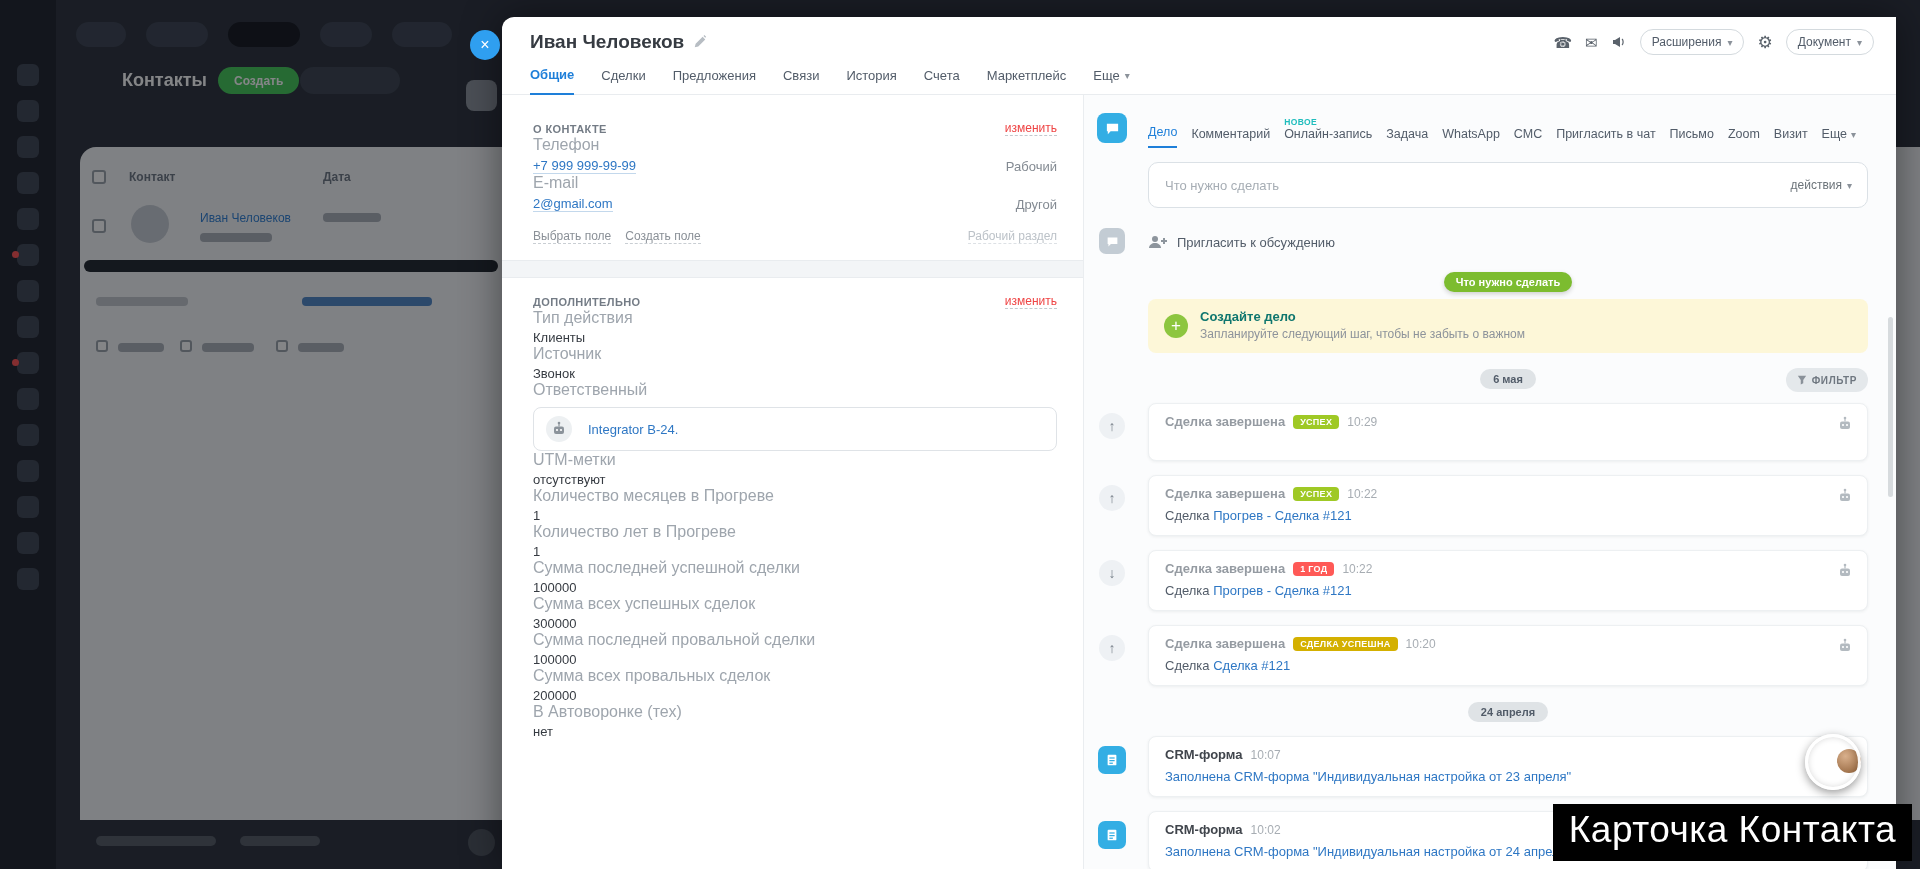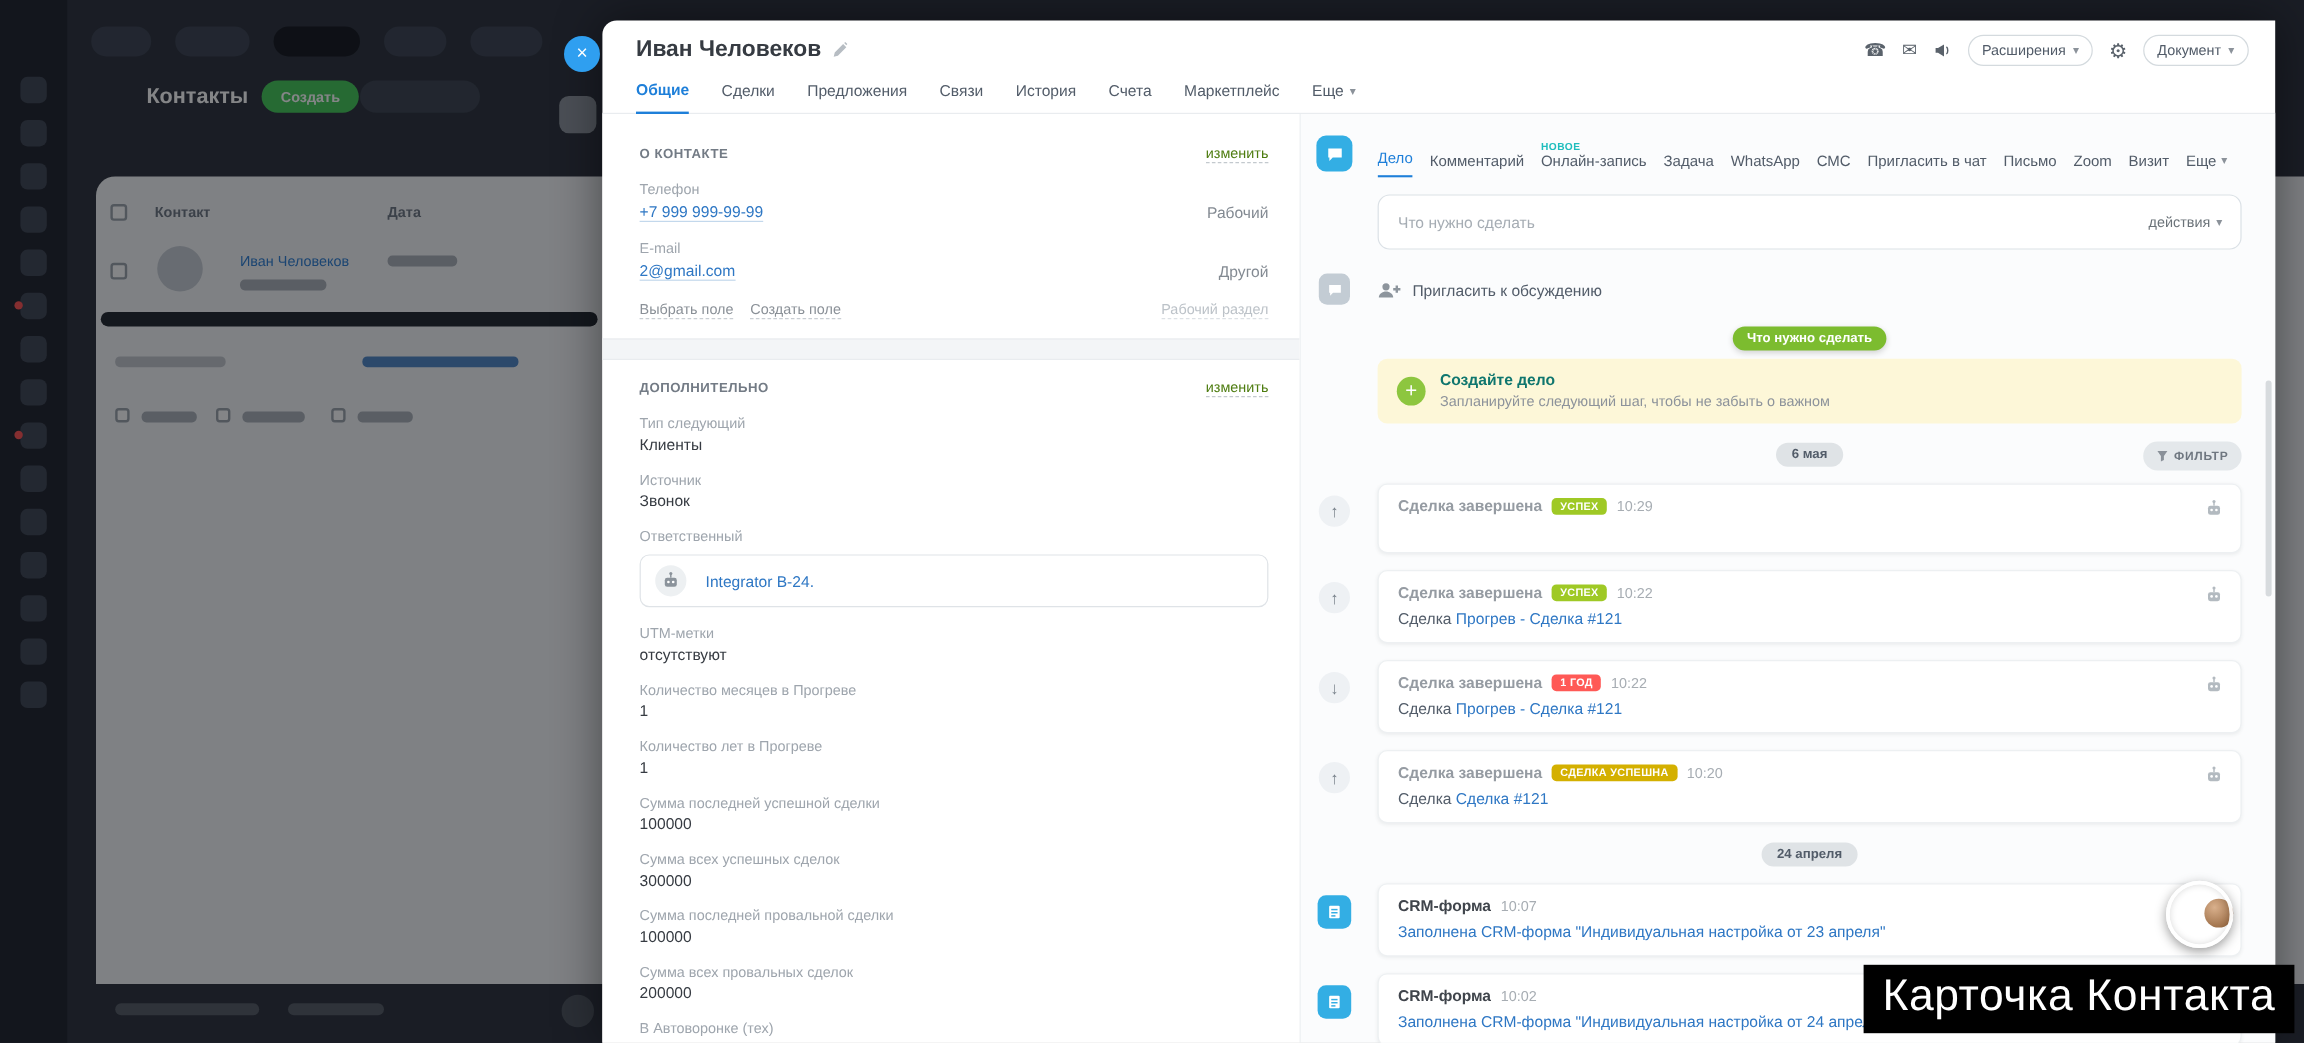--- a/index.html
+++ b/index.html
@@ -46,22 +46,22 @@
   .p-tabs{position:absolute;left:28px;bottom:-1px;display:flex;gap:27px}
   .ptab{font-size:13px;color:#525c69;padding:0 0 11px;cursor:pointer;display:flex;gap:5px;align-items:center;white-space:nowrap}
   .ptab.active{color:#1e7fd9;border-bottom:2px solid #1e7fd9;font-weight:600}
 
   
   .p-left{position:absolute;left:0;top:78px;bottom:0;width:582px;border-right:1px solid #eaedf0;overflow:hidden;background:#fff}
   .sec{padding:26px 26px 0 31px}
   .sec2{padding-top:16px}
   .sec-head{display:flex;justify-content:space-between;align-items:center}
   .sec-title{font-size:11px;font-weight:700;color:#737b85;letter-spacing:.4px}
-  .sec-edit{font-size:12px;color:#4d7c0f;border-bottom:1px dashed #c3c9ce;cursor:pointer}
-  .f-label{font-size:12px;color:#9ea5ad;margin-top:15px}
+  .sec-edit{font-size:12px;color:#ef4444;border-bottom:1px dashed #c3c9ce;cursor:pointer}
+  .f-label{font-size:16px;color:#9ea5ad;}
   .f-value{font-size:13px;color:#363b42;margin-top:3px}
   .f-row{display:flex;justify-content:space-between;align-items:center;margin-top:4px}
   .f-link{font-size:13px;color:#2e77c4;cursor:pointer}
   .f-link.u{border-bottom:1px solid #c3d8ec}
   .f-tag{font-size:13px;color:#838a92}
   .user-box{margin-top:8px;height:44px;border:1px solid #dfe3e7;border-radius:8px;display:flex;align-items:center;gap:16px;padding:0 12px}
   .user-av{width:26px;height:26px;border-radius:50%;background:#edf0f2;display:flex;align-items:center;justify-content:center;color:#8b939b;flex:none}
   .sec-foot{display:flex;justify-content:space-between;margin-top:17px}
   .foot-left{display:flex;gap:14px}
   .foot-link{font-size:12px;color:#8a9097;border-bottom:1px dashed #c9ced3;cursor:pointer;white-space:nowrap}
@@ -270,21 +270,21 @@
             </span>
             <span class="foot-link del">Рабочий раздел</span>
           </div>
         </div>
       <div class="band"></div>
       <div class="sec sec2" id="sec-additional">
           <div class="sec-head">
             <div class="sec-title">ДОПОЛНИТЕЛЬНО</div>
             <div class="sec-edit">изменить</div>
           </div>
-          <div class="f-label">Тип следующий</div>
+          <div class="f-label">Тип действия</div>
           <div class="f-value">Клиенты</div>
           <div class="f-label">Источник</div>
           <div class="f-value">Звонок</div>
           <div class="f-label">Ответственный</div>
           <div class="user-box">
             <span class="user-av">
               <svg width="16" height="16" viewBox="0 0 16 16" fill="currentColor">
                 <circle cx="8" cy="2" r="1.3"></circle>
                 <rect x="7.4" y="2.8" width="1.2" height="2.6"></rect>
                 <rect x="3" y="5.5" width="10" height="7.5" rx="2"></rect>

